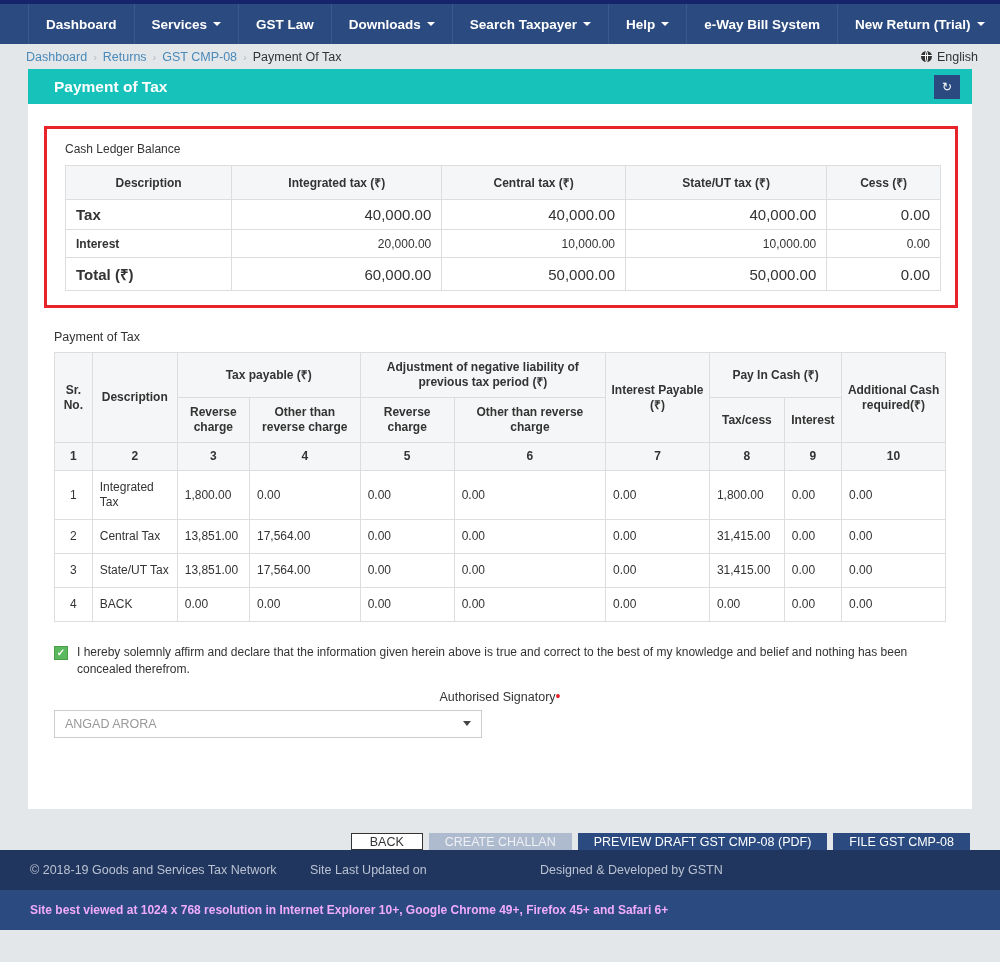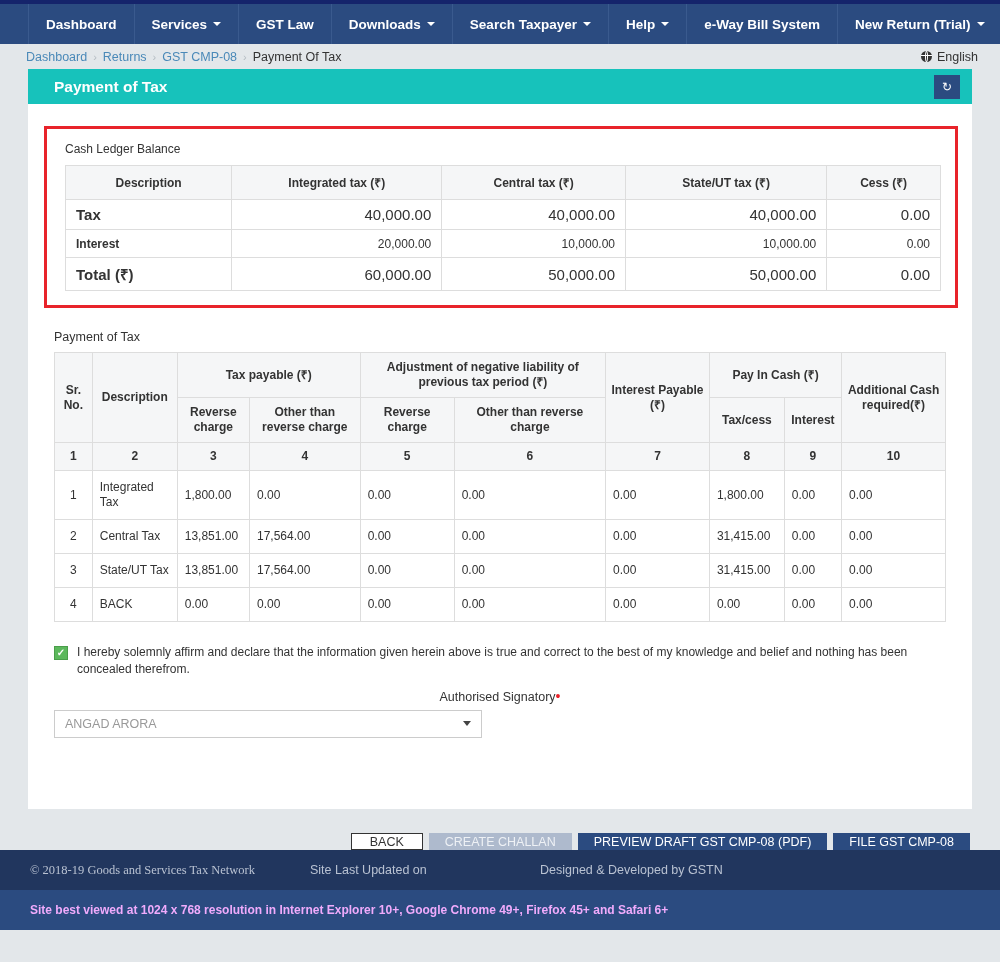--- a/index.html
+++ b/index.html
@@ -158,21 +158,21 @@
   .btn-disabled { background: #aebacd; color: #eef1f5; cursor: default; }
   .btn-primary { background: #2b4b80; color: #ffffff; }
 
   
   .footer-top {
     height: 40px; background: #21365e;
     display: flex; align-items: center;
     padding-left: 30px; gap: 0;
   }
   .footer-top span { color: #b9c2d2; font-size: 12.5px; }
-  .f1 { width: 280px; font-family: Liberation Serif, serif; }
+  .f1 { width: 280px; }
   .f2 { width: 230px; }
   .footer-bottom {
     height: 40px; background: #2b4b80;
     display: flex; align-items: center; padding-left: 30px;
   }
   .footer-bottom span { color: #f0abfc; font-size: 12px; font-weight: bold; }
 </style>
 </head>
 <body>
 

